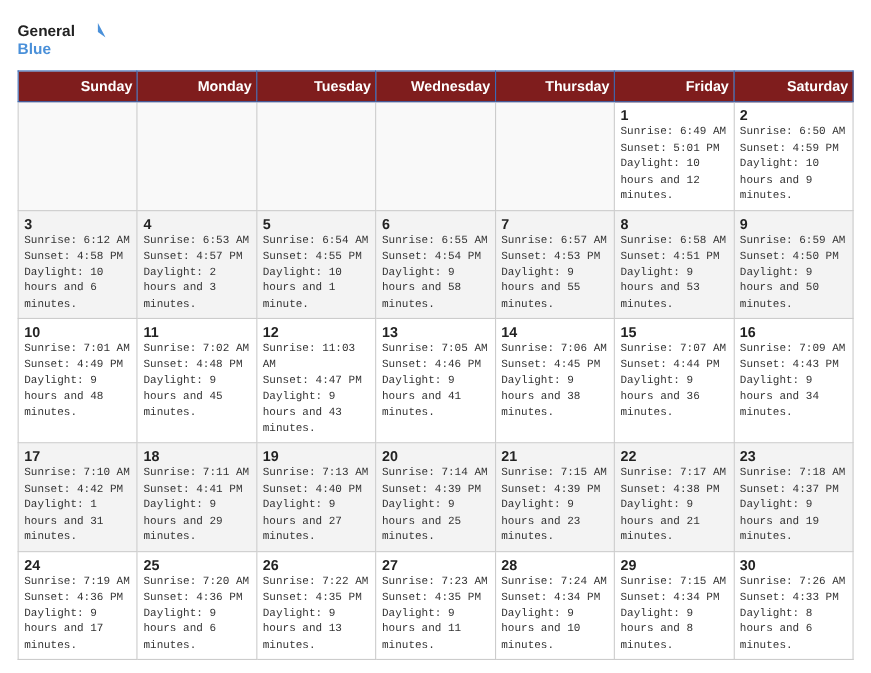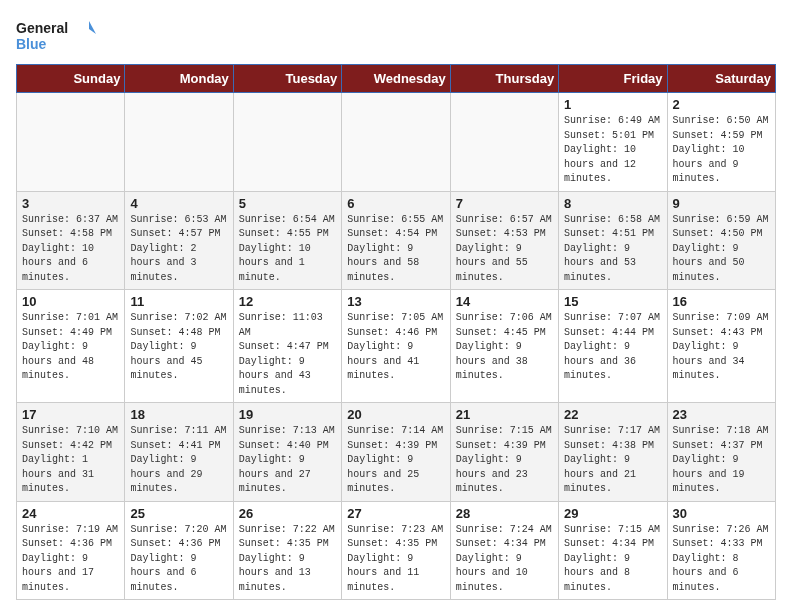--- a/index.html
+++ b/index.html
@@ -113,21 +113,21 @@
           <div class="day-info"><span>Sunrise: 6:49 AM</span><br><span>Sunset: 5:01 PM</span><br><span>Daylight: 10 hours and 12 minutes.</span></div>
         </td>
         <td>
           <div class="day-num">2</div>
           <div class="day-info"><span>Sunrise: 6:50 AM</span><br><span>Sunset: 4:59 PM</span><br><span>Daylight: 10 hours and 9 minutes.</span></div>
         </td>
       </tr>
       <tr>
         <td class="shade">
           <div class="day-num">3</div>
-          <div class="day-info"><span>Sunrise: 6:37 AM</span><br><span>Sunset: 4:58 PM</span><br><span>Daylight: 10 hours and 6 minutes.</span></div>
+          <div class="day-info"><span>Sunrise: 6:12 AM</span><br><span>Sunset: 4:58 PM</span><br><span>Daylight: 10 hours and 6 minutes.</span></div>
         </td>
         <td class="shade">
           <div class="day-num">4</div>
           <div class="day-info"><span>Sunrise: 6:53 AM</span><br><span>Sunset: 4:57 PM</span><br><span>Daylight: 2 hours and 3 minutes.</span></div>
         </td>
         <td class="shade">
           <div class="day-num">5</div>
           <div class="day-info"><span>Sunrise: 6:54 AM</span><br><span>Sunset: 4:55 PM</span><br><span>Daylight: 10 hours and 1 minute.</span></div>
         </td>
         <td class="shade">

